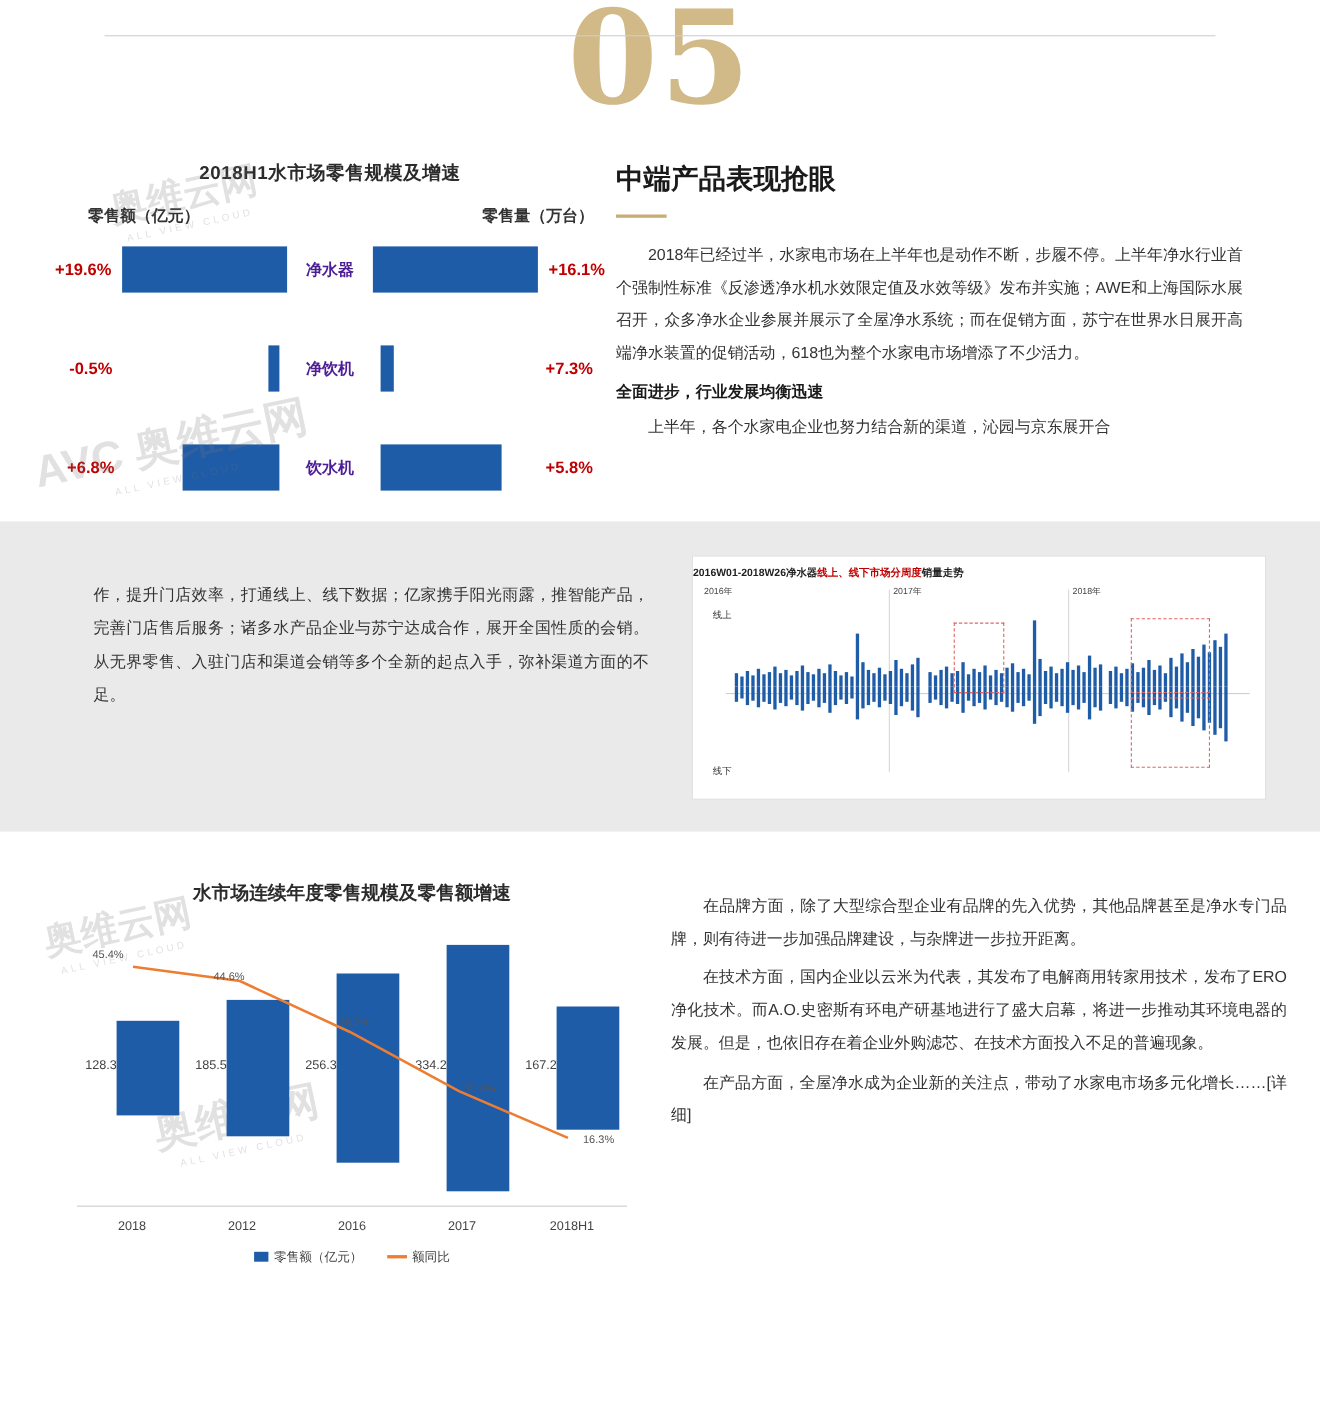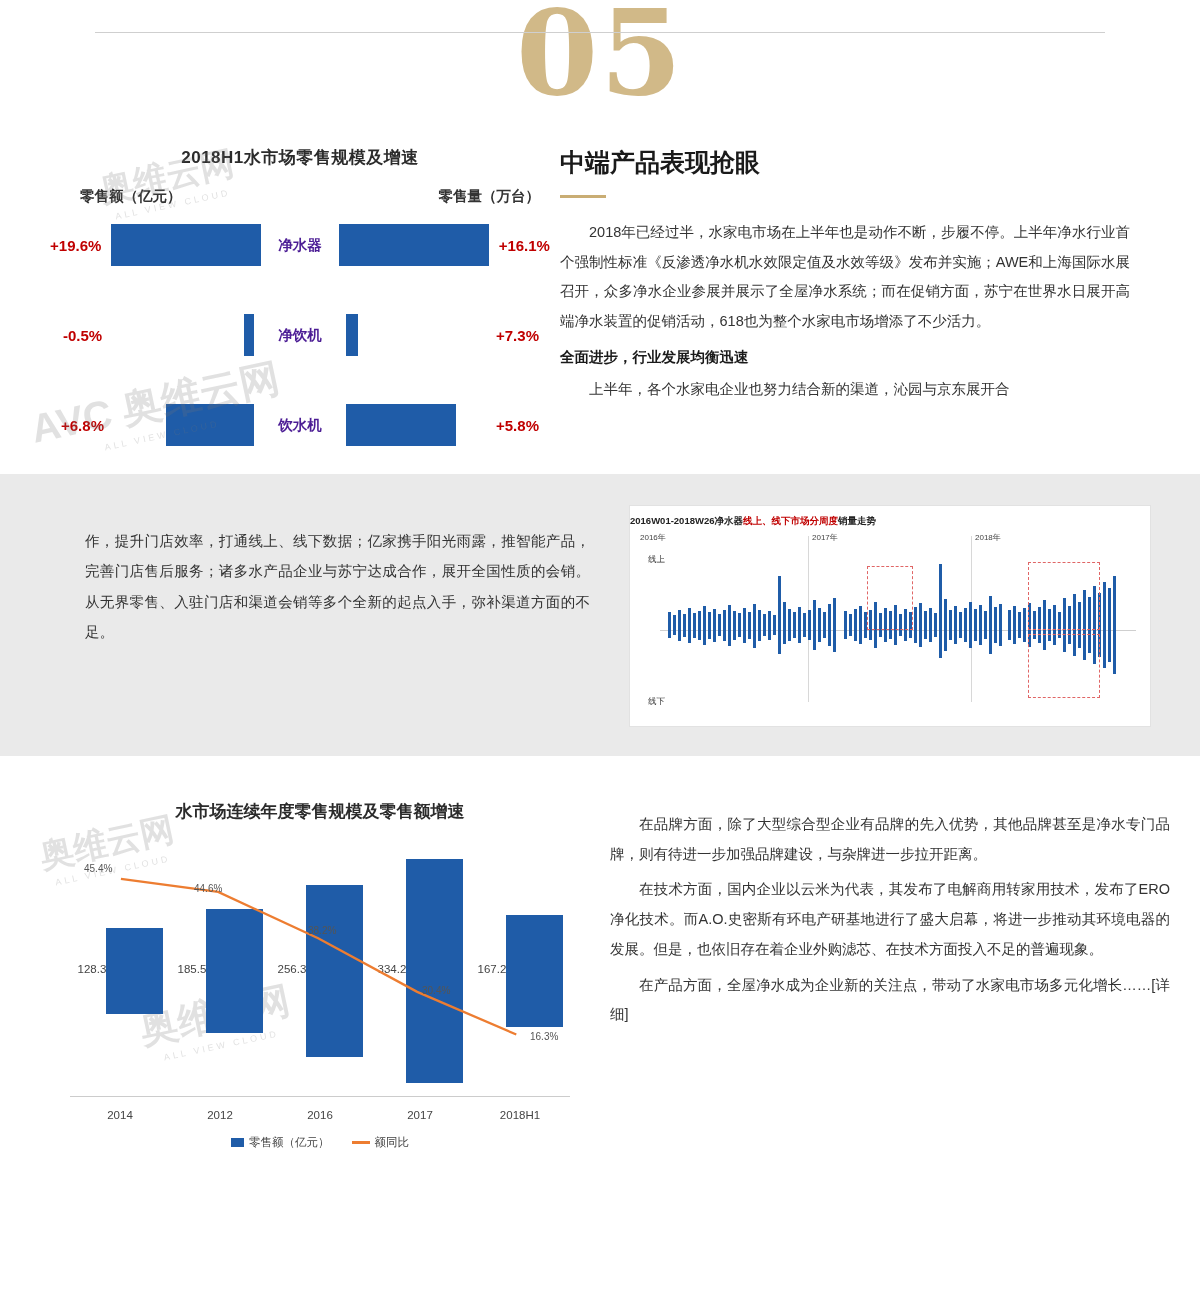--- a/index.html
+++ b/index.html
@@ -433,21 +433,21 @@
           <polyline points="55,28 160,42 268,92 375,150 482,196" fill="none" stroke="#ed7d31" stroke-width="2.5"></polyline>
         </svg>
         <div class="c2-ptlabel" style="left:14px;top:10px;">45.4%</div>
         <div class="c2-ptlabel" style="left:124px;top:30px;">44.6%</div>
         <div class="c2-ptlabel" style="left:238px;top:72px;">38.2%</div>
         <div class="c2-ptlabel" style="left:352px;top:132px;">30.4%</div>
         <div class="c2-ptlabel" style="left:460px;top:178px;">16.3%</div>
 
         <div class="c2-axis"></div>
         <div class="c2-cats">
-          <span>2014</span>
+          <span>2018</span>
           <span>2012</span>
           <span>2016</span>
           <span>2017</span>
           <span>2018H1</span>
         </div>
       </div>
 
       <div class="legend">
         <span><i class="lg-box"></i><b style="font-weight:normal">零售额（亿元）</b></span>
         <span><i class="lg-line"></i><b style="font-weight:normal">额同比</b></span>

